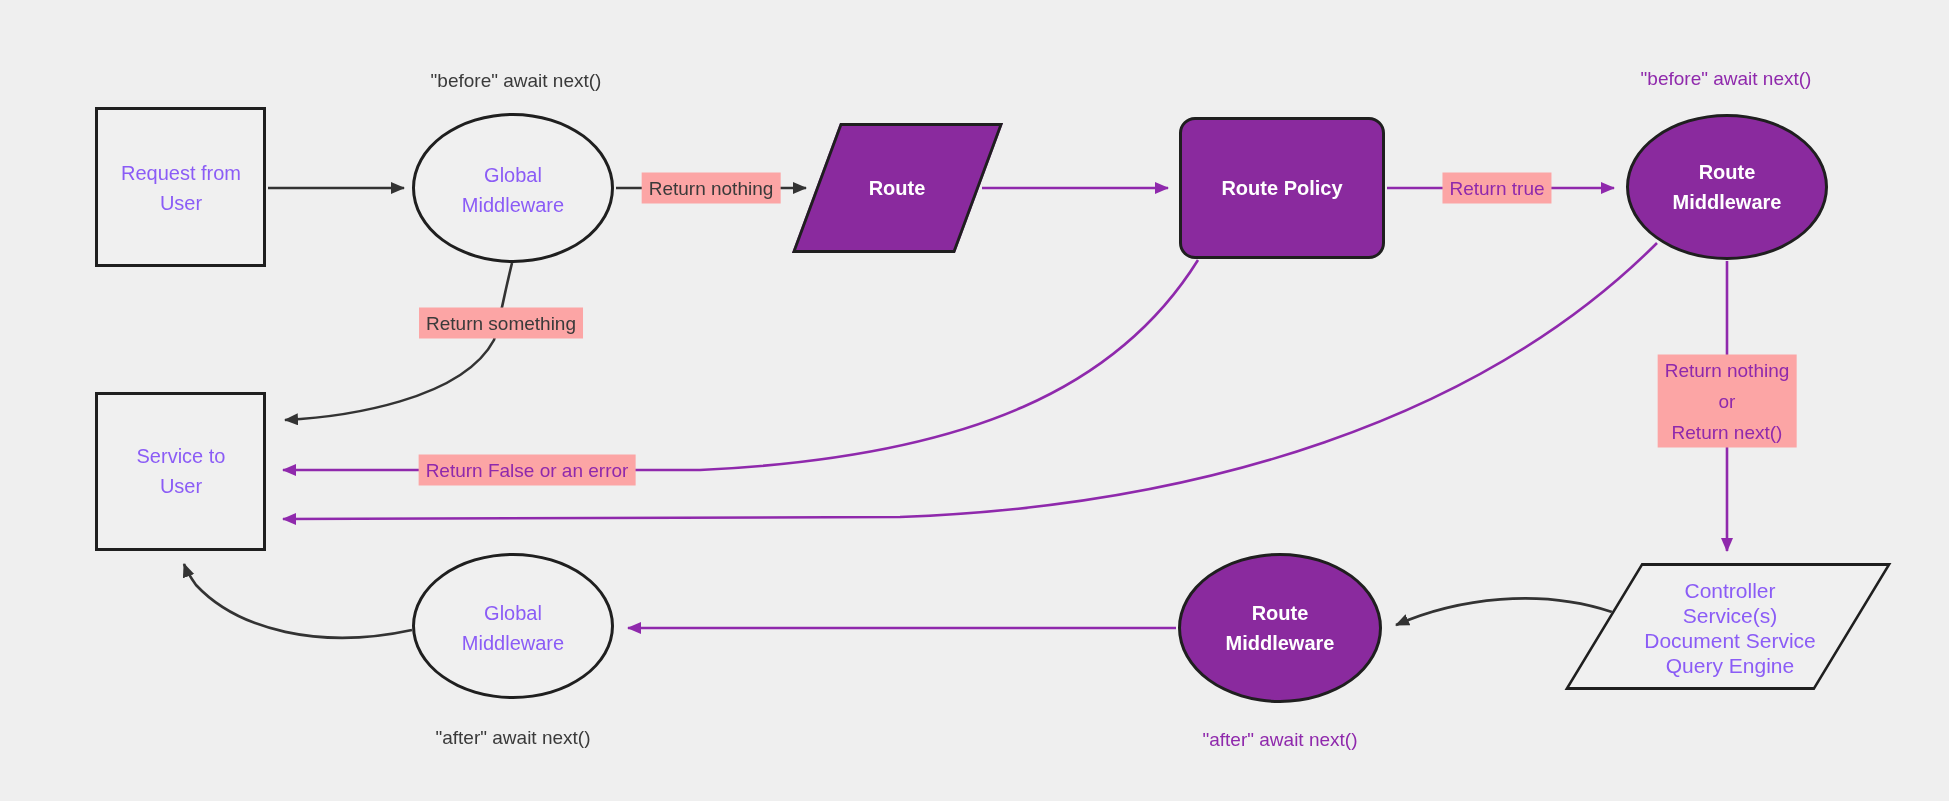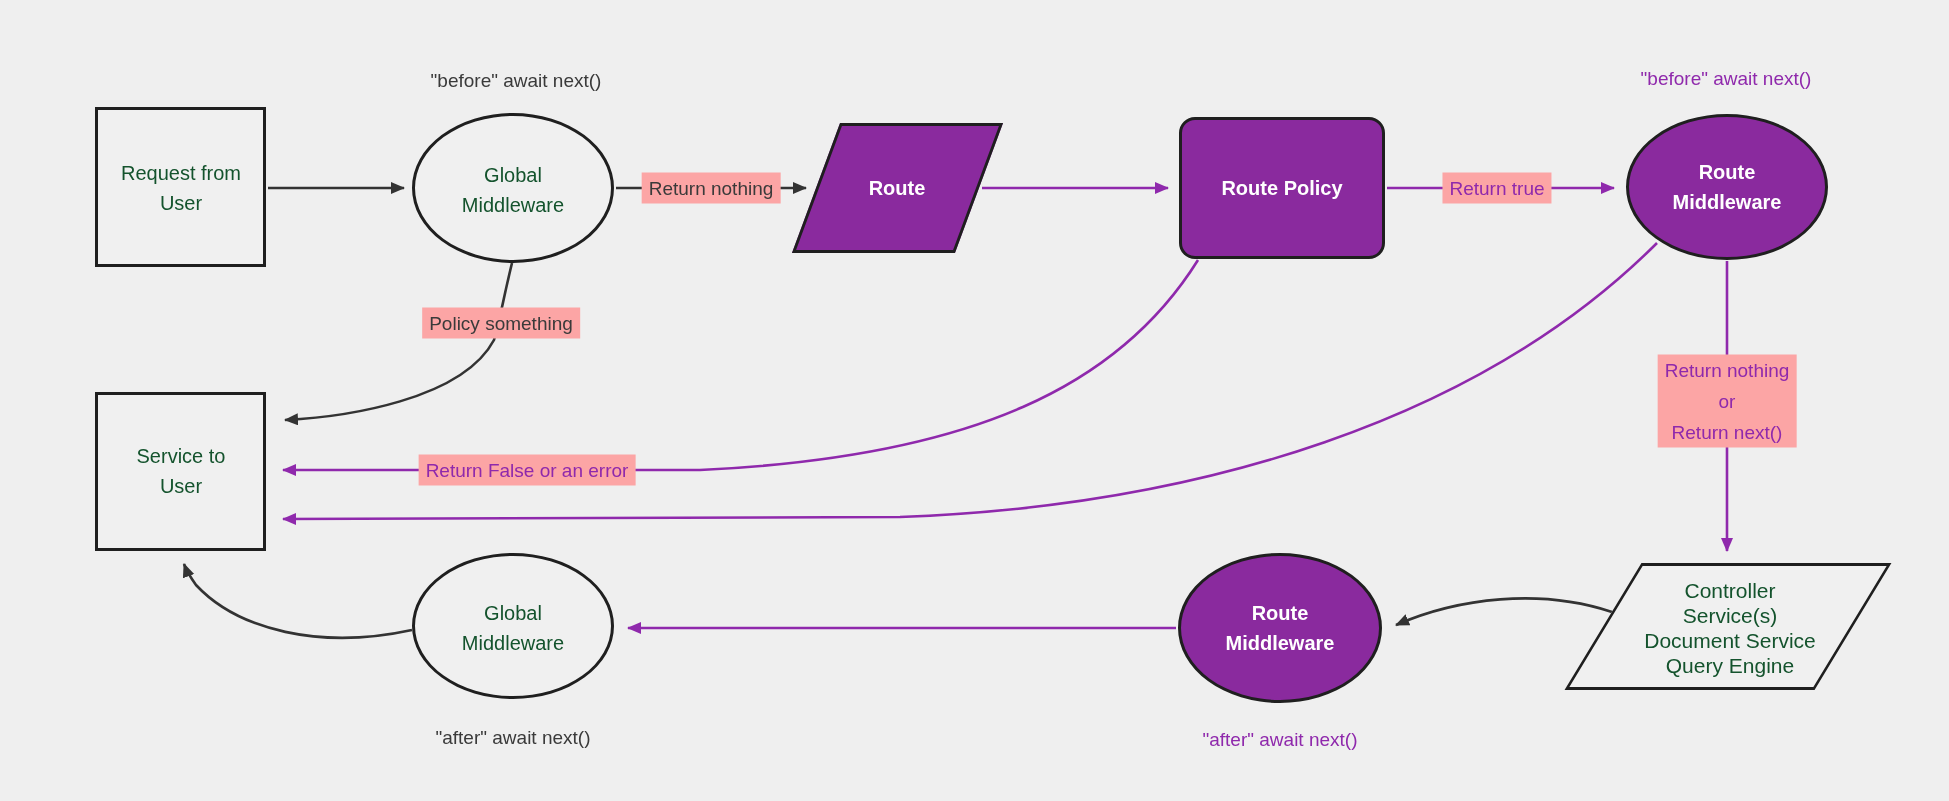--- a/index.html
+++ b/index.html
@@ -14,21 +14,21 @@
   .node{position:absolute;box-sizing:border-box;z-index:3;}
   .rect-node{background:#f0f0f0;border:3px solid #1f1f1f;}
   .ellipse-node{background:#f0f0f0;border:3px solid #1f1f1f;border-radius:50%;}
   .ellipse-node.purple{background:#8a2a9e;}
   .round-node{background:#8a2a9e;border:3px solid #1f1f1f;border-radius:16px;}
   .para-node{background:#8a2a9e;border:3px solid #1f1f1f;}
   .para-node.light{background:#f0f0f0;}
   .nlabel{
     position:absolute;z-index:4;transform:translate(-50%,-50%);
     white-space:pre-line;text-align:center;
-    font-size:20px;line-height:30px;color:#14532d;
+    font-size:20px;line-height:30px;color:#8b5cf6;
   }
   .nlabel.white{color:#ffffff;font-weight:700;}
   .nlabel.small{font-size:21px;line-height:25px;}
   .elabel{
     position:absolute;z-index:2;transform:translate(-50%,-50%);
     white-space:pre-line;text-align:center;
     font-size:19px;line-height:31px;color:#3a3a3a;
   }
   .elabel.purple{color:#8f29ac;}
   .elabel.onln{background:#fca5a5;padding:0 7px;}
@@ -109,17 +109,17 @@
 User</div>
 
   <div class="elabel" style="left:516px;top:80px;">"before" await next()</div>
   <div class="elabel onln" style="left:711px;top:188px;">Return nothing</div>
   <div class="elabel purple" style="left:1726px;top:78px;">"before" await next()</div>
   <div class="elabel purple onln" style="left:1497px;top:188px;">Return true</div>
   <div class="elabel purple onln" style="left:1727px;top:401px;">Return nothing
 or
 Return next()</div>
   <div class="elabel purple onln" style="left:527px;top:470px;">Return False or an error</div>
-  <div class="elabel onln" style="left:501px;top:323px;">Policy something</div>
+  <div class="elabel onln" style="left:501px;top:323px;">Return something</div>
   <div class="elabel purple" style="left:1280px;top:739px;">"after" await next()</div>
   <div class="elabel" style="left:513px;top:737px;">"after" await next()</div>
 
 </div>
 
 </body></html>

